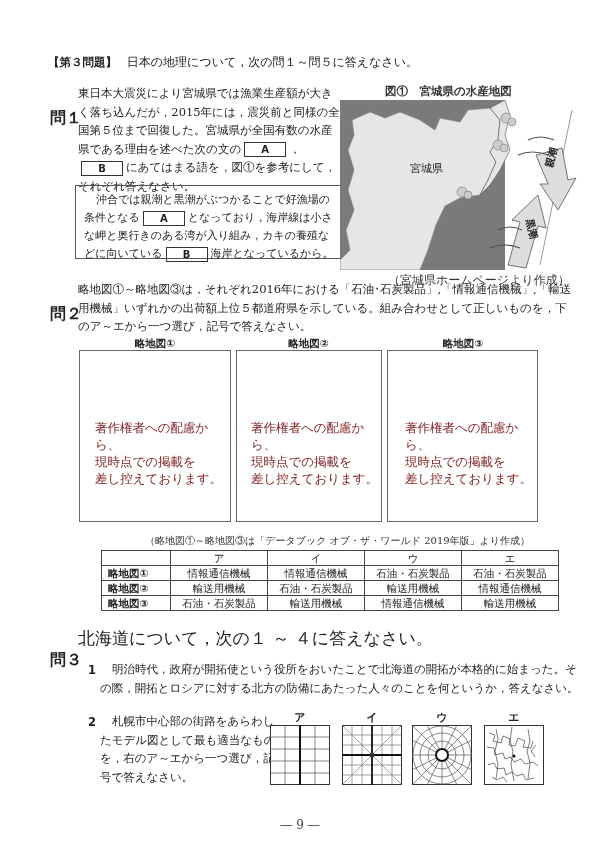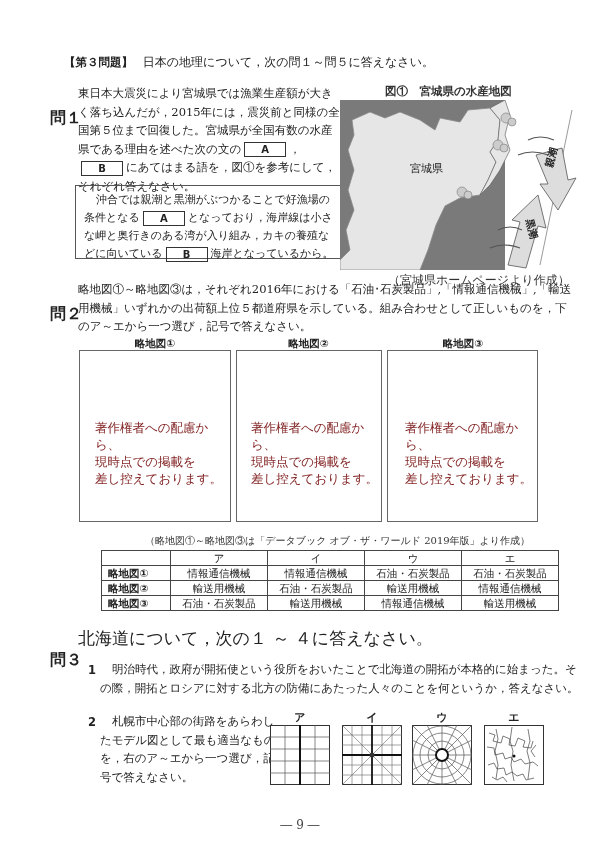--- a/index.html
+++ b/index.html
@@ -1,19 +1,19 @@
 <!DOCTYPE html>
 <html><head>
 <meta charset="utf-8">
 <style>
   html, body { margin:0; padding:0; background:#fff; }
   body { width:600px; height:848px; position:relative; overflow:hidden;
          font-family:"DejaVu Serif", "Liberation Serif", serif; color:#222; }
   .abs { position:absolute; }
-  .header { left:64px; top:54px; font-size:12px; }
+  .header { left:48px; top:54px; font-size:12px; }
   .header b { font-family:"DejaVu Sans","Liberation Sans",sans-serif; font-size:11.5px; }
   .q-label { font-family:"DejaVu Sans","Liberation Sans",sans-serif; font-weight:bold; font-size:16px;margin-top:21px; }
   .q1-label { left:50px; top:87px; }
   .q1-text { left:78px; top:84px; width:262px; font-size:11.5px; line-height:18.5px; }
   .blank { display:inline-block; border:1px solid #333; width:40px; height:13px; text-align:center;
            font-family:"DejaVu Sans","Liberation Sans",sans-serif; font-weight:bold; font-size:10px; line-height:13px; vertical-align:middle; margin:0 3px; }
   .answer-box { left:75px; top:185px; width:256px; height:62px; border:1px solid #555; padding:5px 8px;
                 font-size:11px; line-height:18px; }
   .fig-title { left:385px; top:84px; font-size:11.5px; font-family:Liberation Mono, monospace; font-weight:bold; color:#333; }
   .map { left:340px; top:100px; width:240px; height:170px; }

